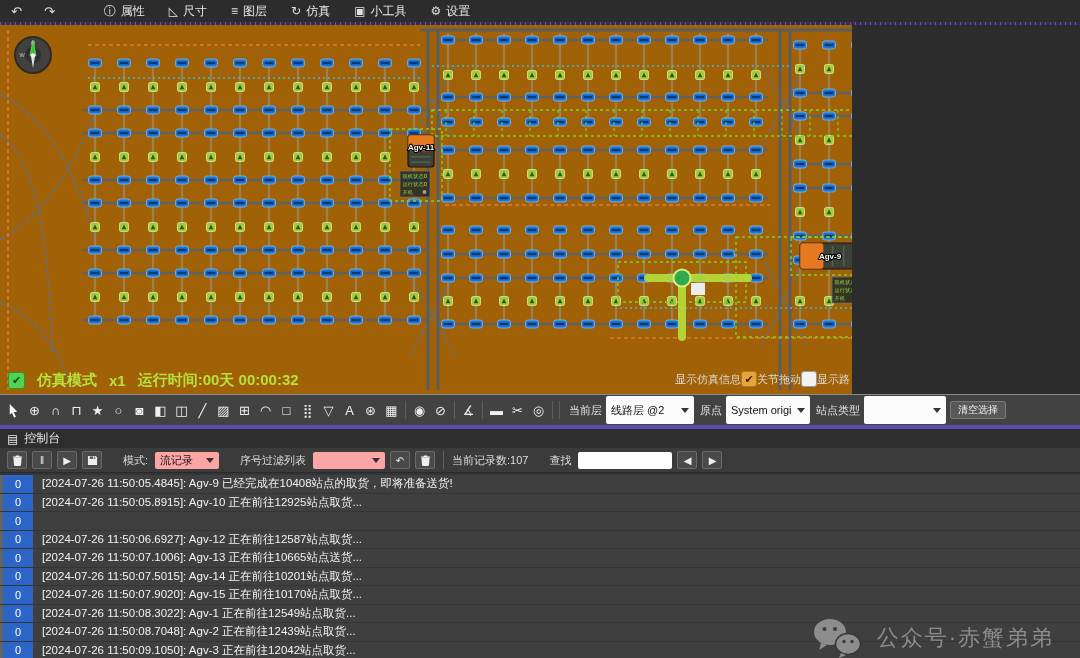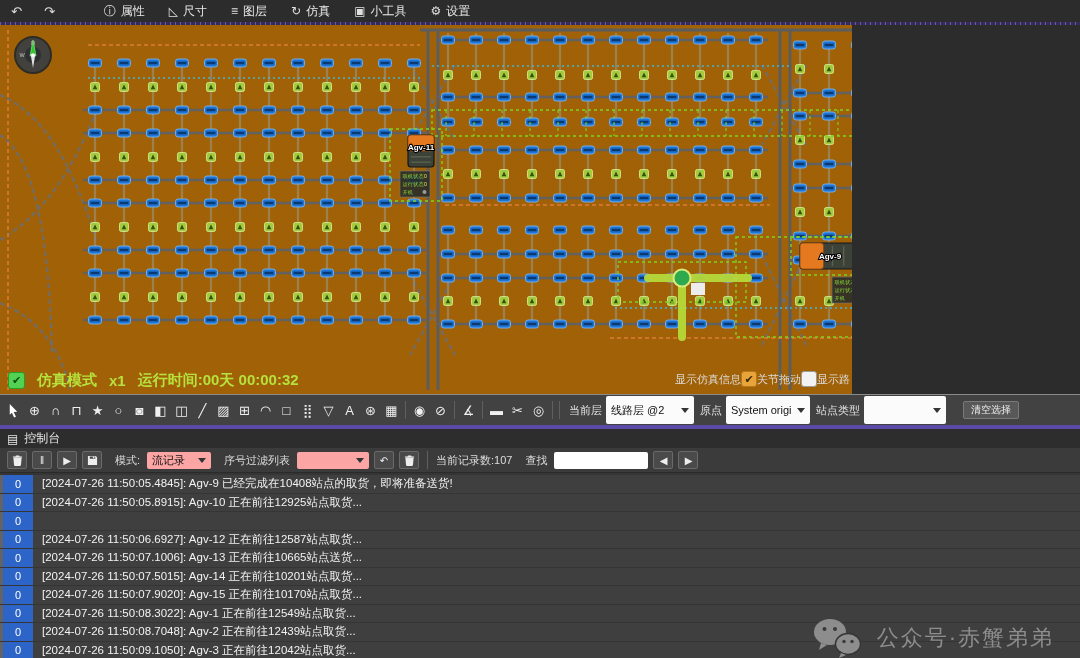--- a/index.html
+++ b/index.html
@@ -22,28 +22,28 @@
   .chk-empty{background:#f2f2f2;border:1px solid #999;width:14px;height:14px;}
   .overlay-right{position:absolute;right:2px;bottom:7px;display:flex;align-items:flex-end;color:#dcdcdc;font-size:11px;white-space:nowrap;}
   
   .mtoolbar{height:30px;background:#424242;border-top:1px solid #8a8a8a;display:flex;align-items:center;color:#ddd;font-size:11px;padding:0 3px;}
   .mt-icons{display:flex;align-items:center;}
   .mt-icon{width:21px;height:22px;display:flex;align-items:center;justify-content:center;color:#f0f0f0;font-size:13px;cursor:default;}
   .vsep{width:1px;height:18px;background:#5f5f5f;margin:0 3px;}
   .mt-label{margin:0 4px 0 6px;color:#e2e2e2;}
   .dd{background:#fbfbfb;color:#111;height:28px;border-radius:2px;display:flex;align-items:center;padding:0 5px;font-size:11px;}
   .caret{width:0;height:0;border-left:4px solid transparent;border-right:4px solid transparent;border-top:5px solid #333;margin-left:auto;}
-  .btn-clear{background:#585858;border:1px solid #7a7a7a;color:#eee;font-size:10px;height:18px;padding:0 7px;border-radius:2px;display:flex;align-items:center;margin-left:17px;cursor:default;}
+  .btn-clear{background:#585858;border:1px solid #7a7a7a;color:#eee;font-size:10px;height:18px;padding:0 7px;border-radius:2px;display:flex;align-items:center;margin-left:4px;cursor:default;}
   .sep-console{height:4px;background:#5b4aa8;}
   
   .console{position:relative;height:230px;background:#353535;display:flex;flex-direction:column;}
   .c-header{height:19px;background:#2d2d2d;display:flex;align-items:center;color:#e5e5e5;font-size:12px;padding:0 7px;gap:6px;flex:none;}
   .c-toolbar{height:24px;background:#3b3b3b;display:flex;align-items:center;padding:0 7px;gap:5px;color:#ddd;font-size:11px;border-bottom:1px solid #2a2a2a;flex:none;}
   .ct-btn{width:20px;height:18px;background:#4a4a4a;border:1px solid #6a6a6a;border-radius:2px;display:flex;align-items:center;justify-content:center;color:#eee;font-size:10px;padding:0;cursor:default;}
-  .ct-label{margin:0 2px 0 8px;}
+  .ct-label{margin:0 2px 0 16px;}
   .dd-sm{background:#fca5a5;color:#111;height:17px;border-radius:2px;display:flex;align-items:center;padding:0 5px;font-size:11px;}
   .c-input{background:#fff;height:17px;border-radius:2px;border:none;width:86px;padding:0 4px;font-size:11px;}
   .c-logs{flex:1;overflow:hidden;padding-top:2px;}
   .log-row{height:17.5px;margin-bottom:1px;background:#3f3f3f;display:flex;align-items:center;border-left:3px solid #636363;}
   .log-badge{width:30px;align-self:stretch;background:#2d64c8;color:#fff;font-size:11px;display:flex;align-items:center;justify-content:center;margin-right:9px;flex:none;}
   .log-text{color:#f2f2f2;font-size:11.5px;white-space:nowrap;}
   .watermark{position:absolute;right:26px;bottom:0;display:flex;align-items:center;gap:14px;color:#9b9b9b;font-size:22px;letter-spacing:2px;opacity:.85;pointer-events:none;justify-content:center;}
 </style>
 </head>
 <body>

